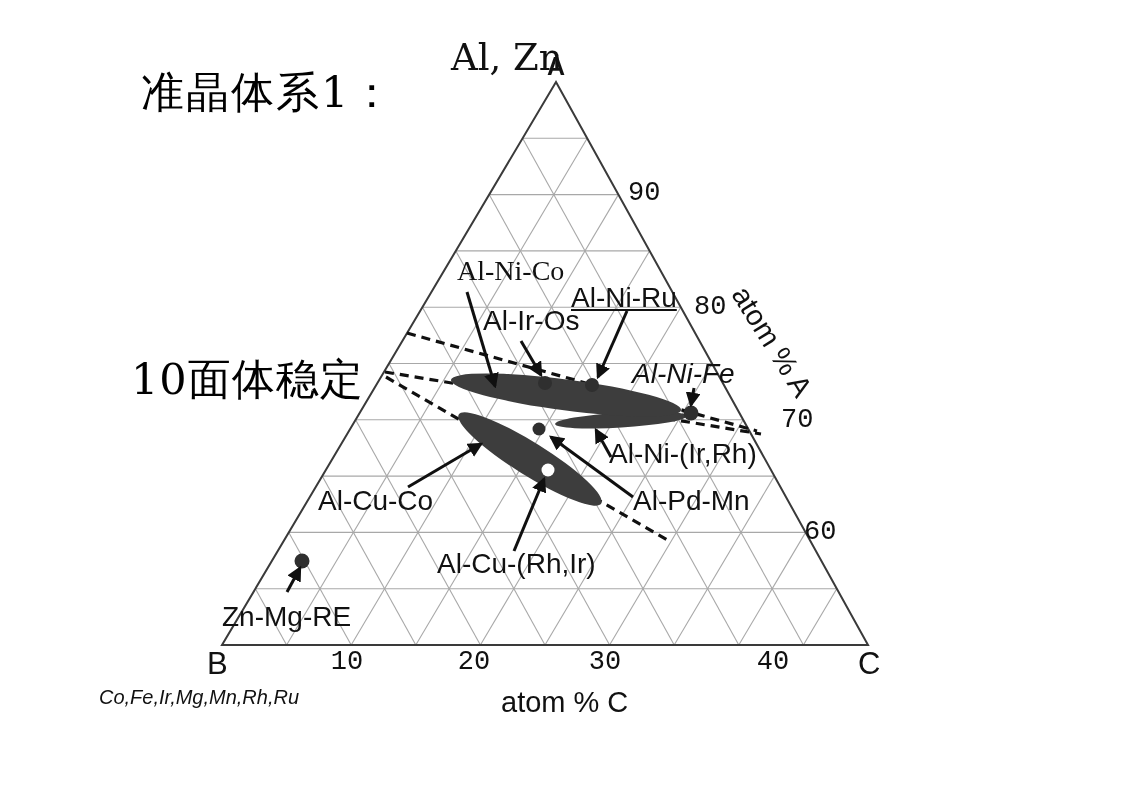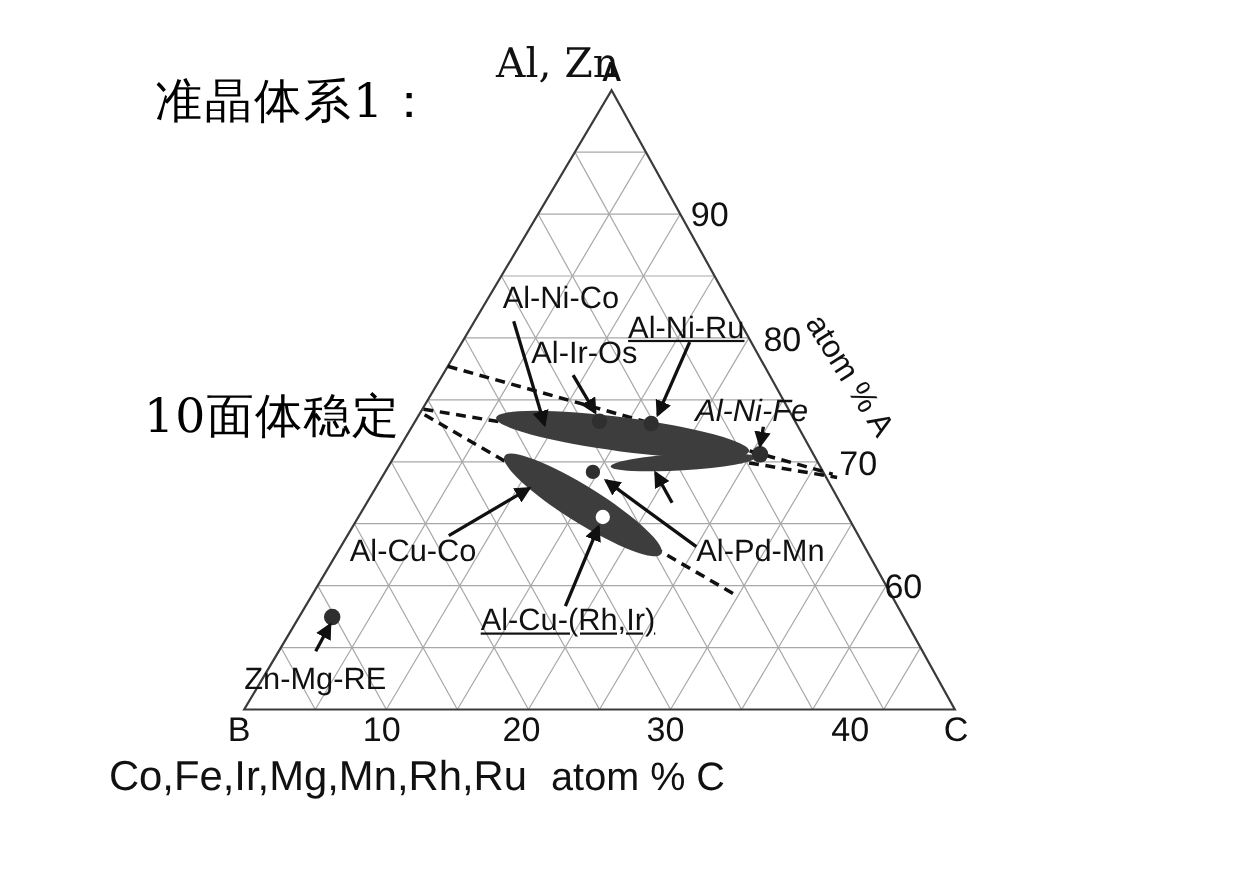--- a/index.html
+++ b/index.html
@@ -8,47 +8,47 @@
     font-family:"Liberation Sans","DejaVu Sans",sans-serif;color:#111;border-radius:19px;
   }
   #plot-svg{position:absolute;left:0;top:0;}
   .lbl{position:absolute;white-space:nowrap;line-height:1.05;color:#111;}
   .cjk{font-family:"DejaVu Serif","Liberation Serif",serif;font-size:43px;color:#000;}
   .serif{font-family:"DejaVu Serif","Liberation Serif",serif;}
   .apex-el{font-size:37px;left:451px;top:39px;}
   .apex-letter{font-size:25px;font-weight:bold;left:547px;top:53px;}
   .title-main{left:141px;top:70px;letter-spacing:2px;}
   .title-sub{left:131px;top:357px;letter-spacing:1px;}
-  .tick{font-size:31px;}
+  .tick{font-size:27px;font-family:Liberation Mono, monospace;}
   .tick-a-90{left:628px;top:179px;}
   .tick-a-80{left:694px;top:293px;}
-  .tick-a-70{left:763px;top:406px;}
+  .tick-a-70{left:781px;top:406px;}
   .tick-a-60{left:804px;top:518px;}
   .tick-c{width:46px;text-align:center;top:648px;}
   .tick-c-10{left:324px;}
   .tick-c-20{left:451px;}
   .tick-c-30{left:582px;}
   .tick-c-40{left:710px;margin-left:40px;}
   .corner{font-size:31px;}
   .corner-b{left:207px;top:648px;}
   .corner-c{left:858px;top:648px;}
-  .elements{font-size:38px;top:687px;}
+  .elements{font-size:20px;top:687px;font-style:italic;}
   .elements-b{left:99px;}
   .elements-c{left:805px;}
-  .axis-c-label{font-size:36px;left:501px;top:687px;}
+  .axis-c-label{font-size:29px;left:501px;top:687px;}
   .axis-a-label{font-size:29px;left:752px;top:281px;transform:rotate(58deg);transform-origin:0 0;}
   .region{font-size:28px;}
-  .r-al-ni-co{left:457px;top:256px;}
+  .r-al-ni-co{left:457px;top:256px;font-family:Liberation Serif, serif;}
   .r-al-ir-os{left:483px;top:306px;}
   .r-al-ni-ru{left:571px;top:283px;text-decoration:underline;}
   .r-al-ni-fe{left:632px;top:359px;font-style:italic;}
   .r-al-ni-irrh{left:609px;top:439px;}
   .r-al-pd-mn{left:633px;top:486px;}
   .r-al-cu-co{left:318px;top:486px;}
-  .r-al-cu-rhir{left:437px;top:549px;text-decoration:underline;}
+  .r-al-cu-rhir{left:437px;top:549px;}
   .r-zn-mg-re{left:222px;top:591px;margin-top:11px;}
 </style>
 </head>
 <body>
 
 <div class="canvas">
 
   <svg id="plot-svg" width="1122" height="793" viewBox="0 0 1122 793">
       <defs>
         <marker id="ah" viewBox="0 0 12 12" refX="10" refY="6" markerWidth="5" markerHeight="5" orient="auto-start-reverse">
@@ -135,17 +135,18 @@
 
   <div class="lbl tick tick-c tick-c-10">10</div>
   <div class="lbl tick tick-c tick-c-20">20</div>
   <div class="lbl tick tick-c tick-c-30">30</div>
   <div class="lbl tick tick-c tick-c-40">40</div>
 
   <div class="lbl region r-al-ni-co">Al-Ni-Co</div>
   <div class="lbl region r-al-ir-os">Al-Ir-Os</div>
   <div class="lbl region r-al-ni-ru">Al-Ni-Ru</div>
   <div class="lbl region r-al-ni-fe">Al-Ni-Fe</div>
+  <div class="lbl region r-al-ni-irrh">Al-Ni-(Ir,Rh)</div>
   <div class="lbl region r-al-pd-mn">Al-Pd-Mn</div>
   <div class="lbl region r-al-cu-co">Al-Cu-Co</div>
   <div class="lbl region r-al-cu-rhir">Al-Cu-(Rh,Ir)</div>
   <div class="lbl region r-zn-mg-re">Zn-Mg-RE</div>
 </div>
 
 </body></html>

